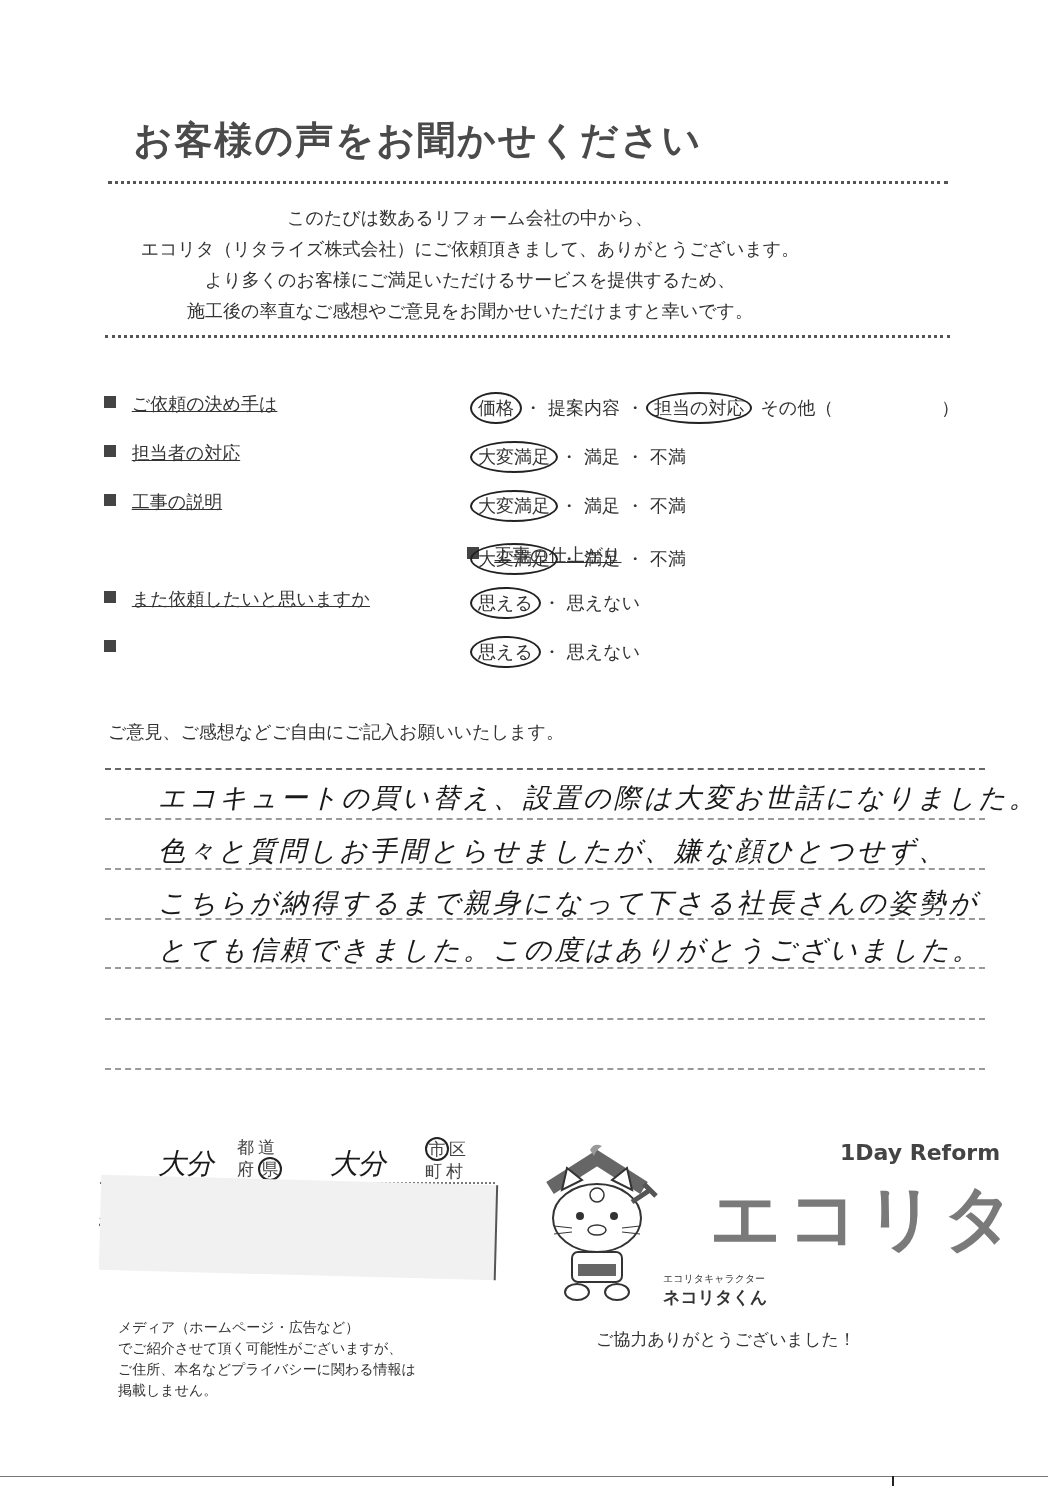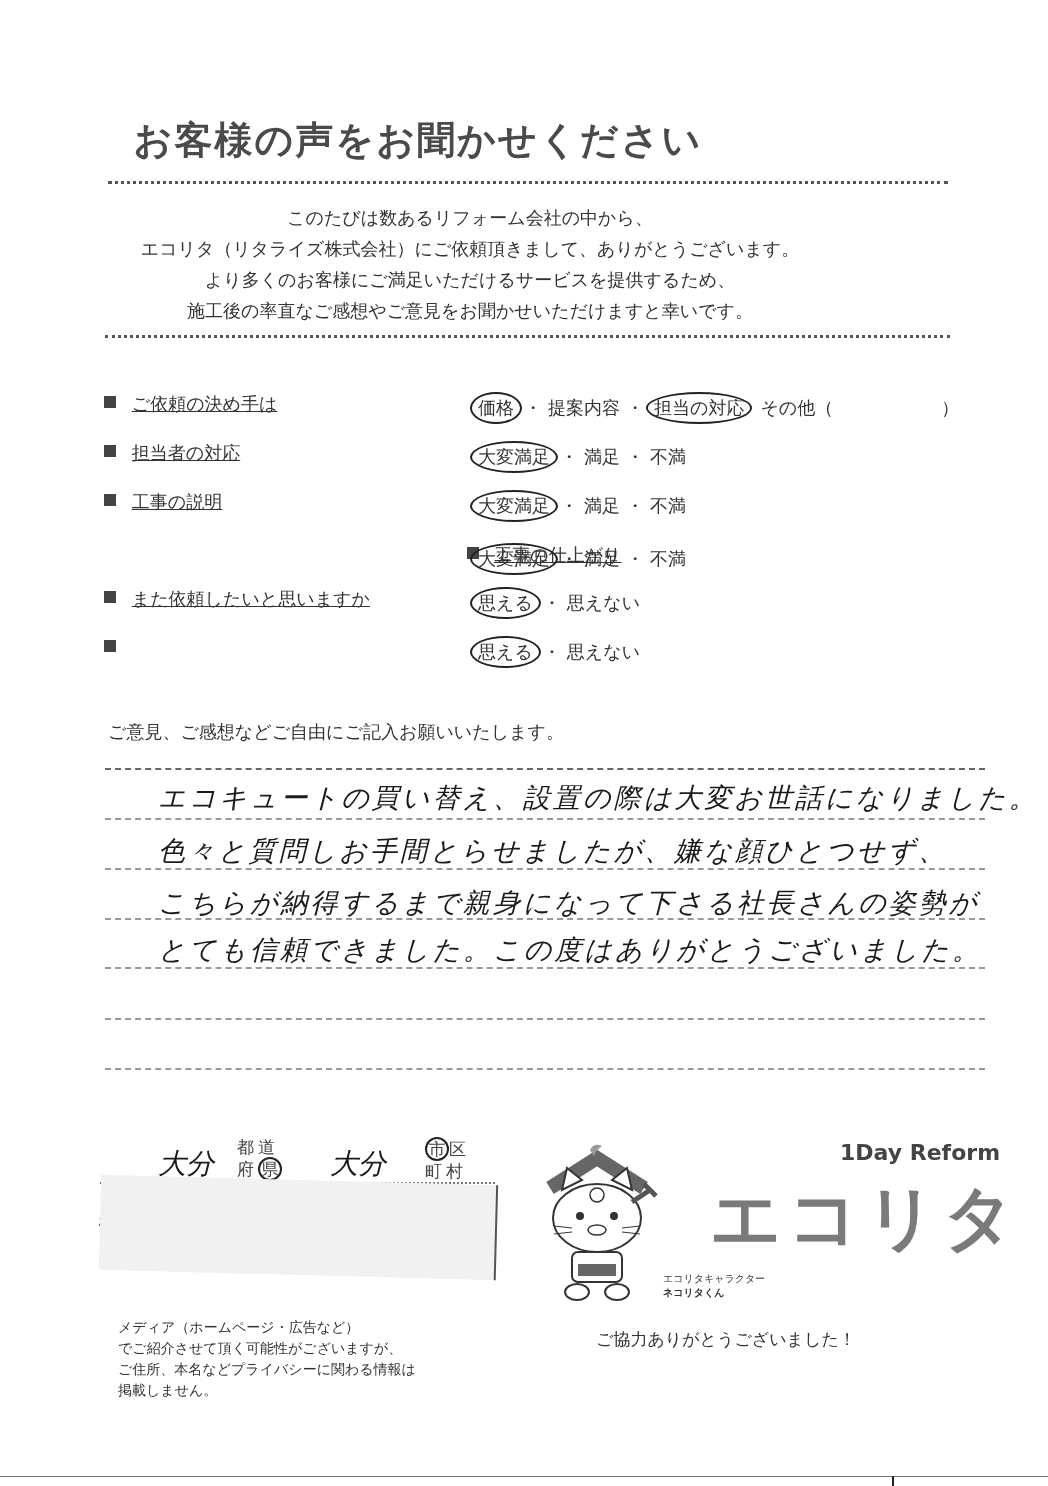--- a/index.html
+++ b/index.html
@@ -33,21 +33,21 @@
     font-style: italic; white-space: nowrap;
   }
   .addr-hand { font-family: "DejaVu Serif", serif; font-size: 28px; color: #1a1a1a; font-style: italic; }
   .addr-label { font-size: 17px; color: #444; line-height: 20px; letter-spacing: 4px; }
   .addr-circle { display: inline-block; border: 2px solid #222; border-radius: 50%; width: 20px; height: 20px; text-align: center; line-height: 20px; letter-spacing: 0; }
   .redact { left: 100px; top: 1180px; width: 395px; height: 95px; background: #f1f1f1; transform: rotate(1.5deg); border-right: 2px solid #555; }
   .notice { left: 118px; top: 1285px; font-size: 14px; color: #333; line-height: 21px; margin-top: 32px; }
   .brand-en { left: 840px; top: 1140px; font-size: 22px; font-weight: bold; color: #444; }
   .brand-jp { left: 690px; top: 1172px; font-size: 70px; font-weight: bold; color: #7a7a7a; letter-spacing: 6px; margin-left: 20px; }
   .char-sub { left: 663px; top: 1272px; font-size: 10px; color: #333; }
-  .char-name { left: 663px; top: 1286px; font-size: 10px; color: #333; font-weight: bold; }
+  .char-name { left: 663px; top: 1286px; font-size: 17px; color: #333; font-weight: bold; }
   .thanks { left: 596px; top: 1328px; font-size: 17px; color: #333; }
   .mascot { left: 532px; top: 1140px; width: 130px; height: 170px; }
   .bottom-line { left: 0; top: 1476px; width: 1048px; border-top: 1px solid #777; }
   .bottom-tick { left: 892px; top: 1476px; width: 0; height: 10px; border-left: 2px solid #222; }
 </style>
 </head>
 <body>
 
 <div class="abs title">お客様の声をお聞かせください</div>
 <div class="abs rule" style="left:108px; width:840px; top:181px;"></div>

